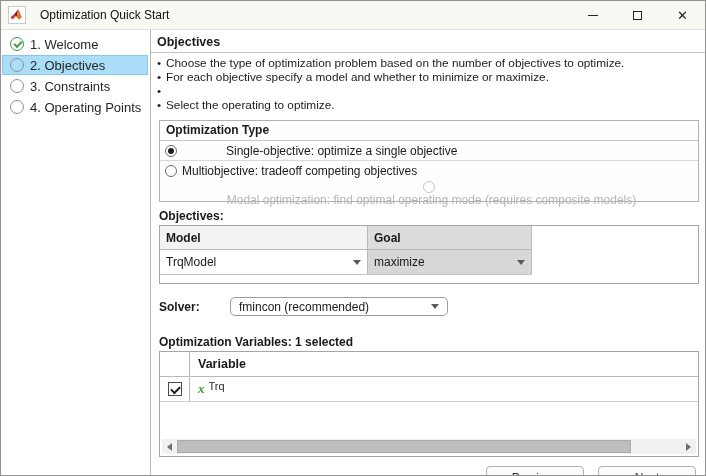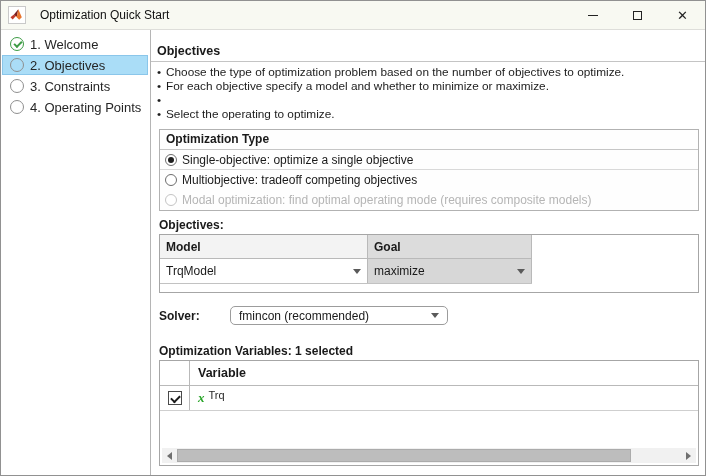--- a/index.html
+++ b/index.html
@@ -58,21 +58,21 @@
   }
   .step-icon.complete { border-color: #3d9c45; background: #fff; }
   .step-icon.complete::after {
     content: ""; position: absolute; left: 3px; top: 3px;
     width: 6px; height: 3px;
     border-left: 2px solid #3d9c45; border-bottom: 2px solid #3d9c45;
     transform: rotate(-45deg);
   }
 
   
-  .main { flex: 1; padding: 3px 5px 0 6px; position: relative; background: #fff; margin-top: 9px; }
+  .main { flex: 1; padding: 3px 5px 0 6px; position: relative; background: #fff; }
 
   .heading-row {
     font-weight: bold; font-size: 12.5px;
     padding: 2px 0 3px 6px;
     margin: 0 -5px 3px -6px;
     border-bottom: 1px solid #c4c4c4;
   }
   .bullet { display: flex; font-size: 11.8px; line-height: 14px; color: #1c1c1c; }
   .bullet .marker { width: 9px; flex-shrink: 0; text-align: left; }
 
@@ -83,22 +83,22 @@
   }
   .groupbox-title {
     font-weight: bold; font-size: 12px;
     padding: 2px 6px 3px 6px;
     border-bottom: 1px solid #c6c6c6;
   }
   .radio-row {
     display: flex; align-items: center;
     height: 20px; padding-left: 5px; font-size: 12px;
   }
-  .radio-row.selected { border-bottom: 1px solid #d9d9d9; }
-  .radio-row.disabled { color: #b5b5b5; }
+  .radio-row.selected { border-bottom: 1px solid #d9d9d9; gap: 44px; }
+  .radio-row.disabled { color: #b5b5b5; flex-direction: column; }
   .radio {
     width: 12px; height: 12px; border-radius: 50%;
     border: 1px solid #6d6d6d; margin-right: 5px; flex-shrink: 0;
     position: relative; background: #fff;
   }
   .radio.checked::after {
     content: ""; position: absolute; left: 2px; top: 2px;
     width: 6px; height: 6px; border-radius: 50%; background: #1f1f1f;
   }
   .radio.disabled { border-color: #c4c4c4; }

